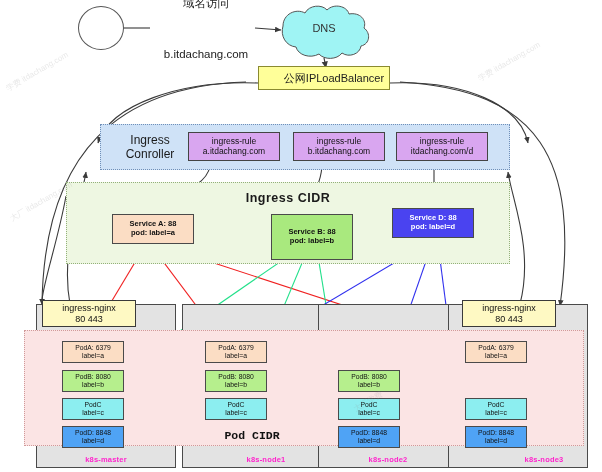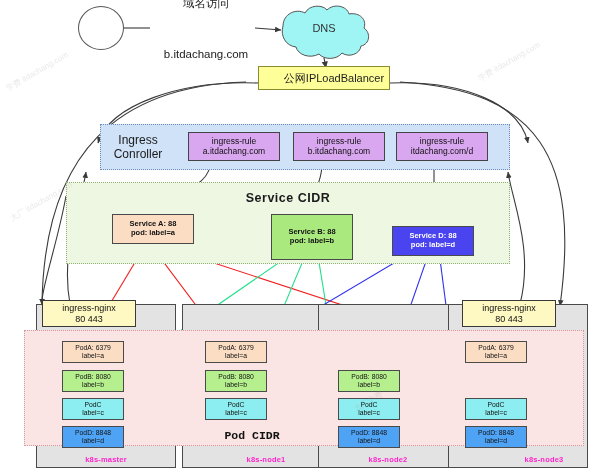--- a/index.html
+++ b/index.html
@@ -135,21 +135,21 @@
   </div>
 
   <div class="node dns-text" style="left:296px;top:20px;width:56px;height:16px;">DNS</div>
 
   <div class="node bx lb" style="left:258px;top:66px;width:132px;height:24px;padding-left:20px;">
     <span class="ln">公网IPLoadBalancer</span>
   </div>
 
   <div class="node ingress-band" style="left:100px;top:124px;width:410px;height:46px;"></div>
 
-  <div class="node ic-title" style="left:102px;top:132px;width:72px;height:32px;">
+  <div class="node ic-title" style="left:114px;top:132px;width:72px;height:32px;">
     <span class="ln">Ingress</span>
     <span class="ln">Conroller</span>
   </div>
 
   <div class="node bx ing-rule" style="left:188px;top:132px;width:92px;height:29px;">
     <span class="ln">ingress-rule</span>
     <span class="ln">a.itdachang.com</span>
   </div>
 
   <div class="node bx ing-rule" style="left:293px;top:132px;width:92px;height:29px;">
@@ -157,33 +157,33 @@
     <span class="ln">b.itdachang.com</span>
   </div>
 
   <div class="node bx ing-rule" style="left:396px;top:132px;width:92px;height:29px;">
     <span class="ln">ingress-rule</span>
     <span class="ln">itdachang.com/d</span>
   </div>
 
   <div class="node svc-band" style="left:66px;top:182px;width:444px;height:82px;"></div>
 
-  <div class="node svc-title" style="left:228px;top:190px;width:120px;height:16px;">Service  CIDR</div>
+  <div class="node svc-title" style="left:228px;top:190px;width:120px;height:16px;">Ingress  CIDR</div>
 
   <div class="node bx svc-box svc-a" style="left:112px;top:214px;width:82px;height:30px;">
     <span class="ln">Service A:  88</span>
     <span class="ln">pod: label=a</span>
   </div>
 
   <div class="node bx svc-box svc-b" style="left:271px;top:214px;width:82px;height:46px;">
     <span class="ln">Service B: 88</span>
     <span class="ln">pod: label=b</span>
   </div>
 
-  <div class="node bx svc-box svc-d" style="left:392px;top:226px;width:82px;height:30px;">
+  <div class="node bx svc-box svc-d" style="left:392px;top:208px;width:82px;height:30px;">
     <span class="ln">Service D: 88</span>
     <span class="ln">pod: label=d</span>
   </div>
 
   <div class="node node-shell" style="left:36px;top:304px;width:140px;height:164px;"></div>
   <div class="node node-shell" style="left:182px;top:304px;width:140px;height:164px;"></div>
   <div class="node node-shell" style="left:318px;top:304px;width:140px;height:164px;"></div>
   <div class="node node-shell" style="left:448px;top:304px;width:140px;height:164px;"></div>
 
   <div class="node pod-band" style="left:24px;top:330px;width:560px;height:116px;"></div>

